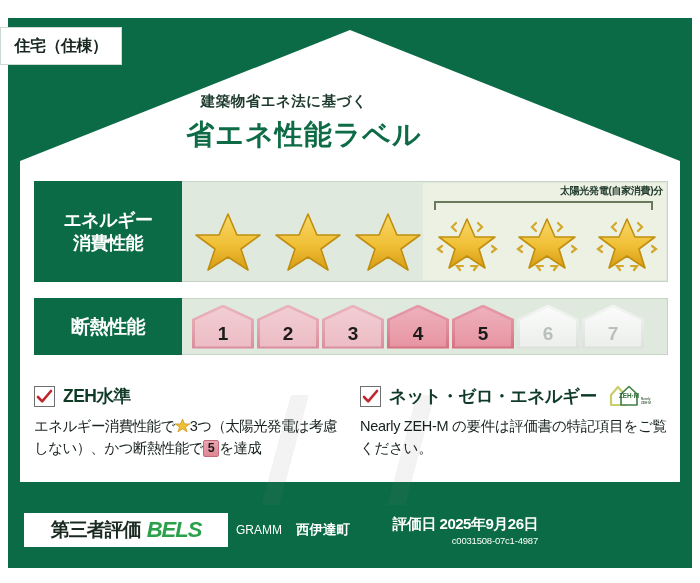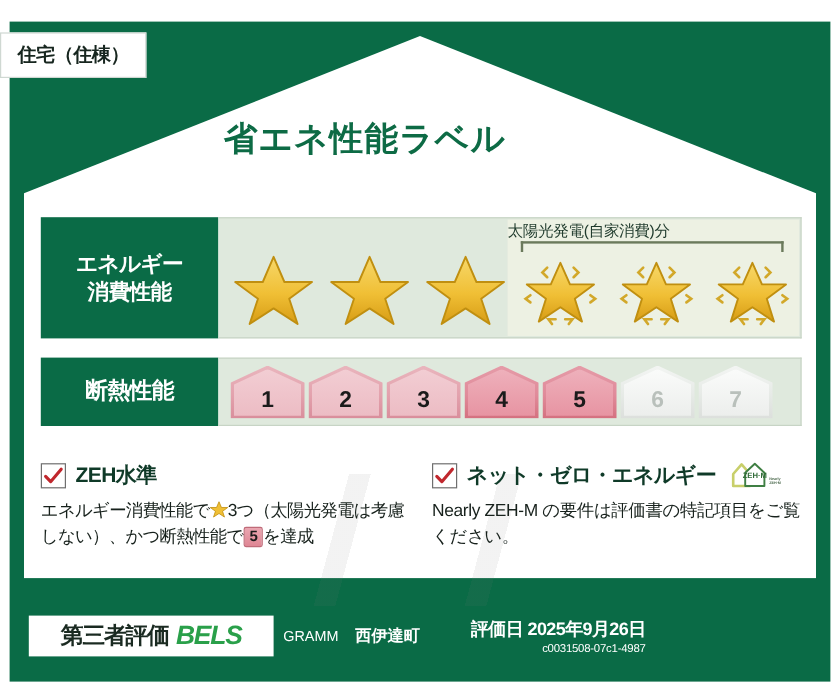--- a/index.html
+++ b/index.html
@@ -129,22 +129,22 @@
   
   .solar-zone {
     position: absolute;
     left: 241px; top: 1px; right: 1px; bottom: 1px;
     background: #f0f2e4;
     opacity: .85;
   }
   .solar-caption {
     position: absolute;
     left: 241px; right: 4px; top: 2px;
-    text-align: left;
-    font-size: 13px; font-weight: normal; color: #1f3a2c;
+    text-align: right;
+    font-size: 10px; font-weight: bold; color: #1f3a2c;
     letter-spacing: -0.3px;
     z-index: 3;
   }
   .solar-bracket {
     position: absolute;
     left: 252px; right: 14px; top: 19px;
     height: 9px;
     border: 2px solid #6b7a5c;
     border-bottom: none;
     z-index: 3;
@@ -275,20 +275,21 @@
 
   <div class="green-frame"></div>
   <div class="house-white"></div>
 
   <div class="tag-house-type">
     <span>住宅（住棟）</span>
   </div>
 
 
   <div class="title-wrap">
+    <div class="title-sub">建築物省エネ法に基づく</div>
     <div class="title-main">省エネ性能ラベル</div>
   </div>
 
   <div class="row row-energy">
     <div class="row-key">
       <span>エネルギー</span>
       <span>消費性能</span>
     </div>
     <div class="row-val">
       <div class="solar-zone"></div>

